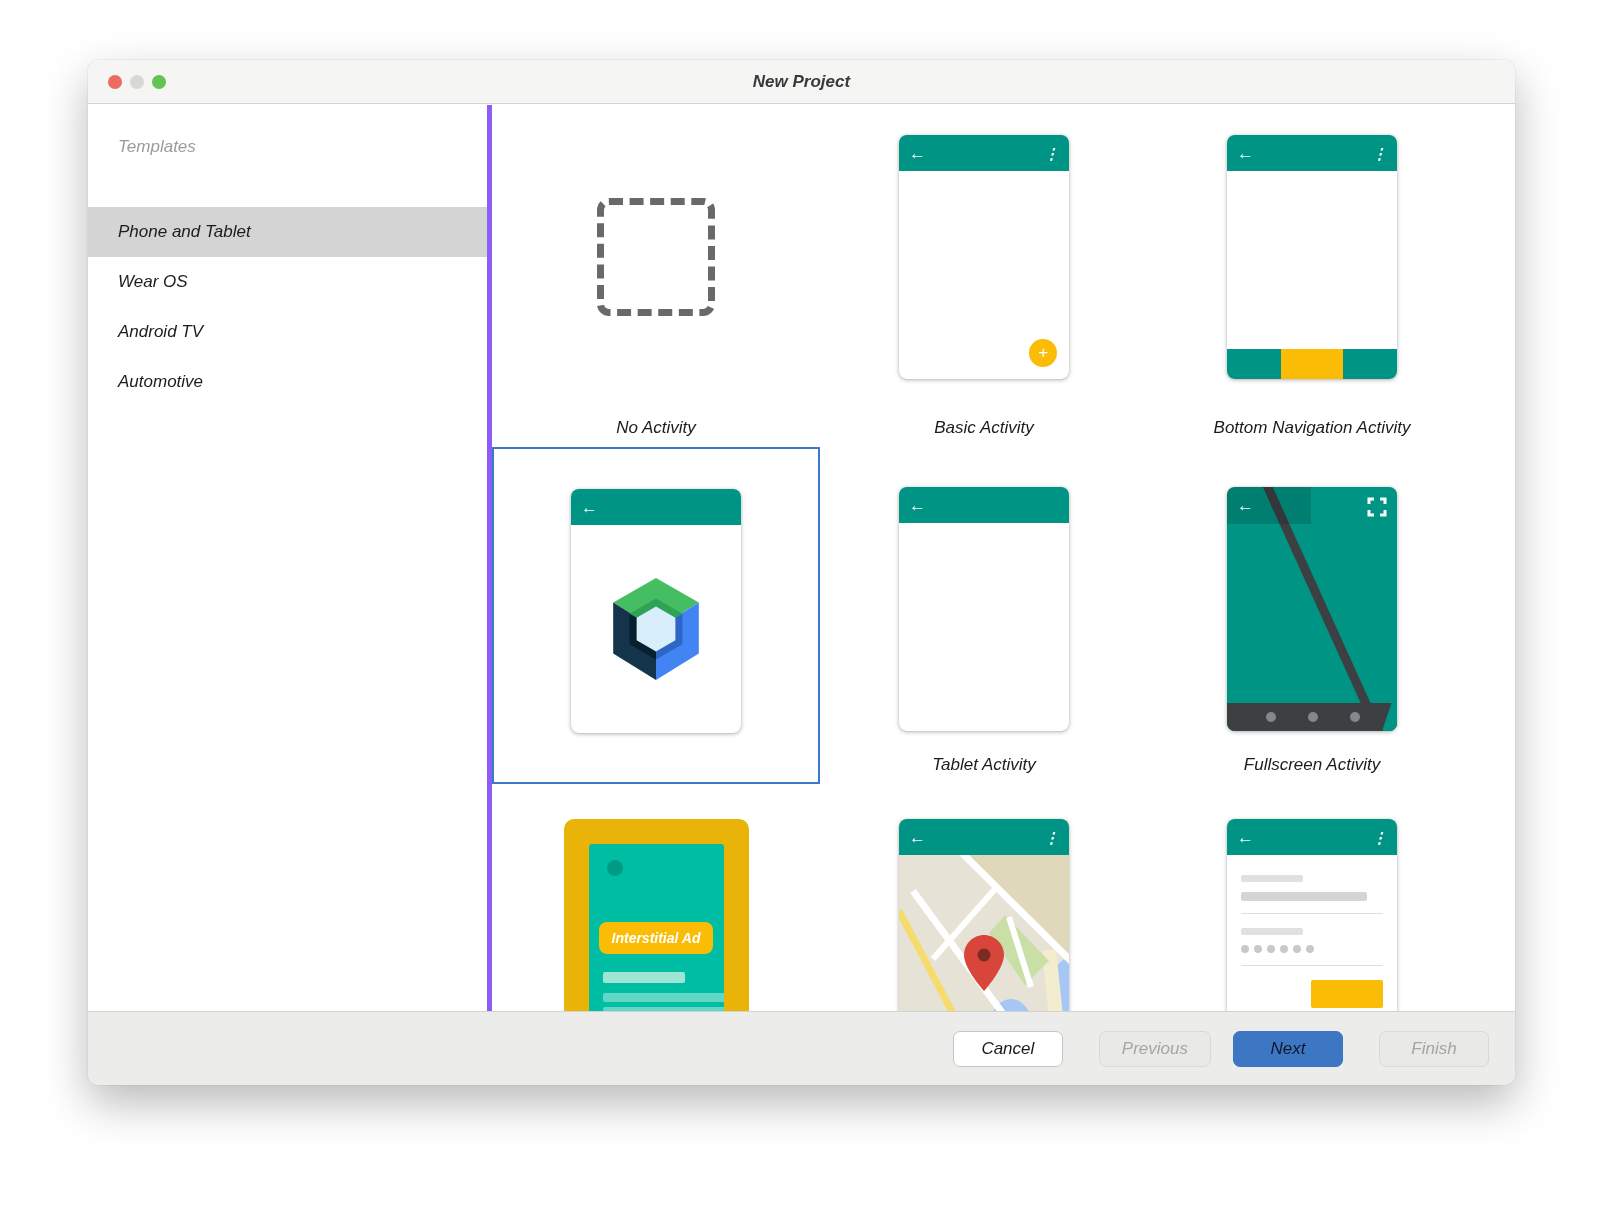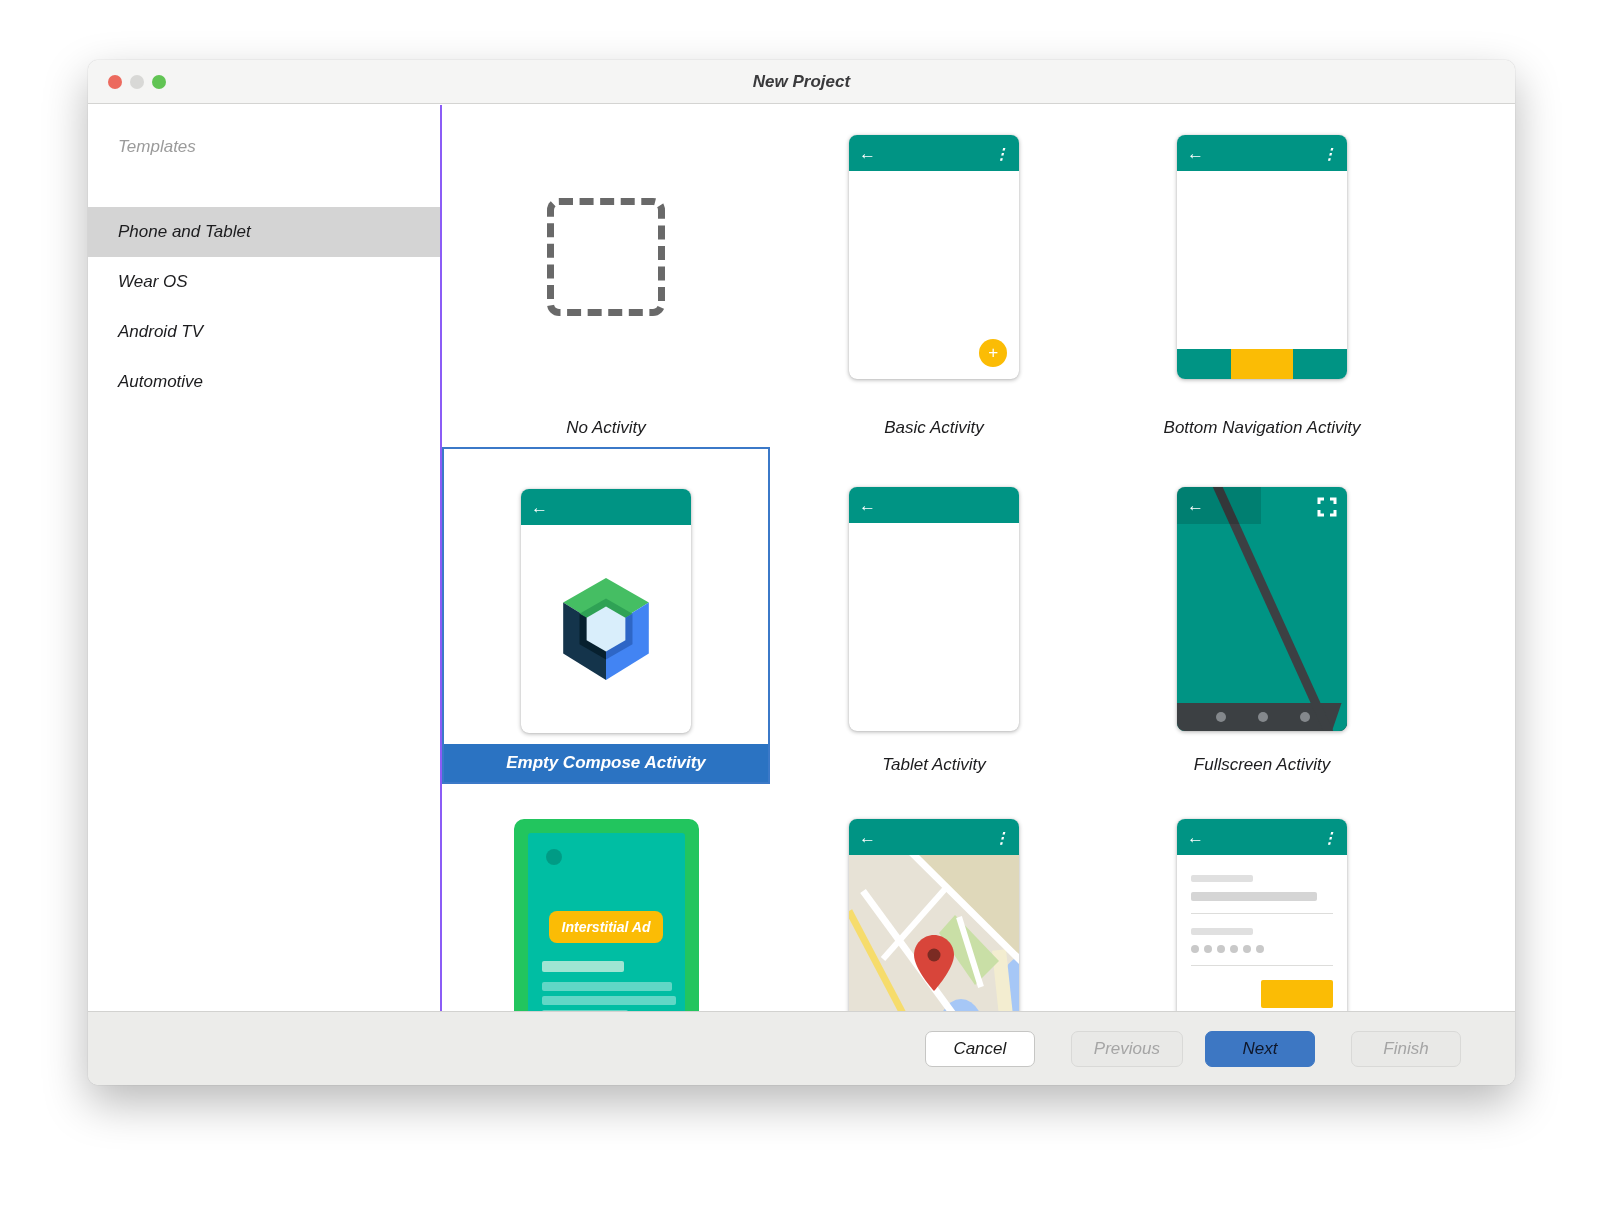--- a/index.html
+++ b/index.html
@@ -18,21 +18,21 @@
   .light { width:14px; height:14px; border-radius:50%; display:inline-block; }
   .light.red   { background:#EC6A5E; }
   .light.gray  { background:#D8D8D6; }
   .light.green { background:#61C454; }
   .win-title { width:100%; text-align:center; font-size:17px; font-weight:bold; color:#3A3A3C; }
 
   
   .main { position:absolute; top:45px; bottom:74px; left:0; right:0; display:flex; }
 
   
-  .sidebar { width:354px; border-right:2px solid #8b5cf6; background:#ffffff; flex:none; }
+  .sidebar { width:404px; border-right:5px solid #8b5cf6; background:#ffffff; flex:none; }
   .sidebar-header { margin:30px 0 0 30px; height:24px; line-height:24px; font-size:17px; color:#9B9B9B; }
   .sidebar-list { margin-top:48px; }
   .side-item { height:50px; line-height:50px; padding-left:30px; font-size:17px; color:#1C1C1E; cursor:default; }
   .side-item.selected { background:#D4D4D4; }
 
   
   .grid { flex:1; position:relative; overflow:hidden; display:grid;
     grid-template-columns:328px 328px 328px; grid-template-rows:342px 337px 1fr; }
   .cell { position:relative; display:flex; justify-content:center; }
   .cell.row1 .phone, .cell.row1 .noact-wrap { margin-top:30px; }
@@ -64,21 +64,21 @@
   .compose-body { height:208px; display:flex; align-items:center; justify-content:center; }
 
   
   .phone.fullscreen { background:#009484; }
   .fs-darkrect { position:absolute; left:0; top:0; width:84px; height:37px; background:rgba(0,0,0,.14); }
   .fs-back { position:absolute; left:10px; top:9px; font-size:17px; color:#fff; }
   .fs-icon { position:absolute; right:10px; top:10px; }
   .fs-svg { position:absolute; left:0; top:0; }
 
   
-  .ad-card { width:185px; height:244px; background:#22c55e; border-radius:10px; padding:14px; position:relative; }
+  .ad-card { width:185px; height:244px; background:#eab308; border-radius:10px; padding:25px; position:relative; }
   .ad-inner { position:relative; width:100%; height:100%; background:#00BEA3; border-radius:3px; overflow:hidden; }
   .ad-circle { position:absolute; left:18px; top:16px; width:16px; height:16px; border-radius:50%; background:rgba(0,0,0,.18); }
   .ad-btn { position:absolute; top:78px; left:50%; transform:translateX(-50%); width:114px; height:32px;
     background:#FBBC05; border-radius:8px; color:#ffffff; font-size:14px; font-weight:bold;
     display:flex; align-items:center; justify-content:center; white-space:nowrap; }
   .ad-line { position:absolute; left:14px; border-radius:2px; }
   .ad-l1 { top:128px; width:82px;  height:11px; background:#9FE5D3; }
   .ad-l2 { top:149px; width:130px; height:9px;  background:rgba(255,255,255,.38); }
   .ad-l3 { top:163px; width:134px; height:9px;  background:rgba(255,255,255,.38); }
   .ad-l4 { top:177px; width:86px;  height:9px;  background:rgba(255,255,255,.38); }
@@ -90,21 +90,21 @@
   .ln-big { width:126px; height:9px; background:#D5D5D5; margin-top:10px; }
   .ln-div { width:100%; height:1px; background:#DDDDDB; margin-top:12px; border-radius:0; }
   .ln-s2 { width:62px; height:7px; margin-top:14px; }
   .dots { display:flex; gap:5px; margin-top:10px; }
   .dots span { width:8px; height:8px; border-radius:50%; background:#C9C9C9; }
   .ln-btn { width:72px; height:28px; background:#FBBC05; margin:14px 0 0 auto; border-radius:2px; }
 
   
   .footer { position:absolute; left:0; right:0; bottom:0; height:74px; background:#ECECEA;
     border-top:1px solid #D2D2D0; display:flex; align-items:center; justify-content:flex-end;
-    gap:22px; padding-right:54px; }
+    gap:22px; padding-right:26px; }
   .btn { min-width:110px; height:36px; border-radius:7px; font-size:17px; padding:0 22px;
     display:flex; align-items:center; justify-content:center; cursor:default;
     font-family:"Liberation Sans", sans-serif; }
   .btn.normal   { background:#ffffff; border:1px solid #C6C6C4; color:#1A1A1A; }
   .btn.disabled { background:#E9E9E7; border:1px solid #D9D9D7; color:#A5A5A5;margin-left:14px; }
   .btn.primary  { background:#3D77C3; border:1px solid #3D77C3; color:#0f172a; }
 </style>
 </head>
 <body>
 
@@ -177,21 +177,20 @@
                 <polygon points="50,2 92,26 50,52 8,26" fill="#45BE63"></polygon>
                 <polygon points="92,26 92,76 50,102 50,52" fill="#4284F3"></polygon>
                 <polygon points="8,26 50,52 50,102 8,76" fill="#14344B"></polygon>
                 <polygon points="50,22 76,37 50,52 24,37" fill="#2FA255"></polygon>
                 <polygon points="76,37 76,67 50,82 50,52" fill="#2E66C6"></polygon>
                 <polygon points="24,37 50,52 50,82 24,67" fill="#07202F"></polygon>
                 <polygon points="50,30 69,41 69,63 50,74 31,63 31,41" fill="#D9EEFB"></polygon>
               </svg>
             </div>
           </div>
-          <div class="sel-label-bar">Empty Compose Activity</div>
         </div>
 
         <div class="cell row2">
           <div class="phone">
             <div class="phone-header">
               <span class="back">←</span>
             </div>
           </div>
           <div class="cell-label">Tablet Activity</div>
         </div>

